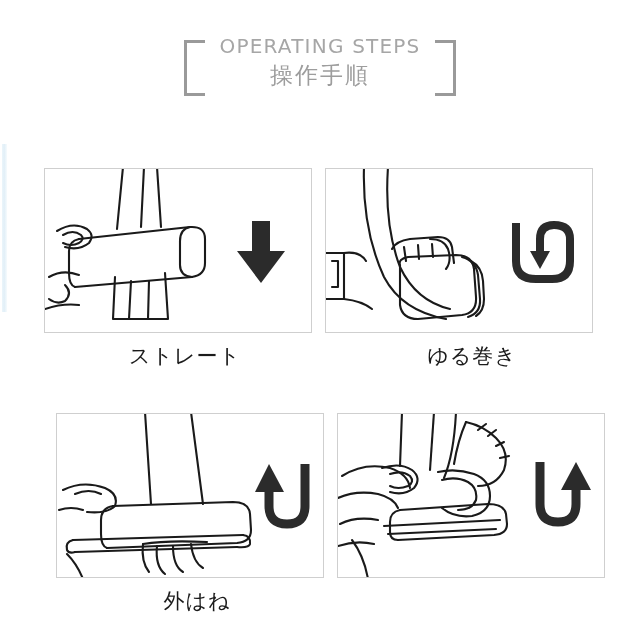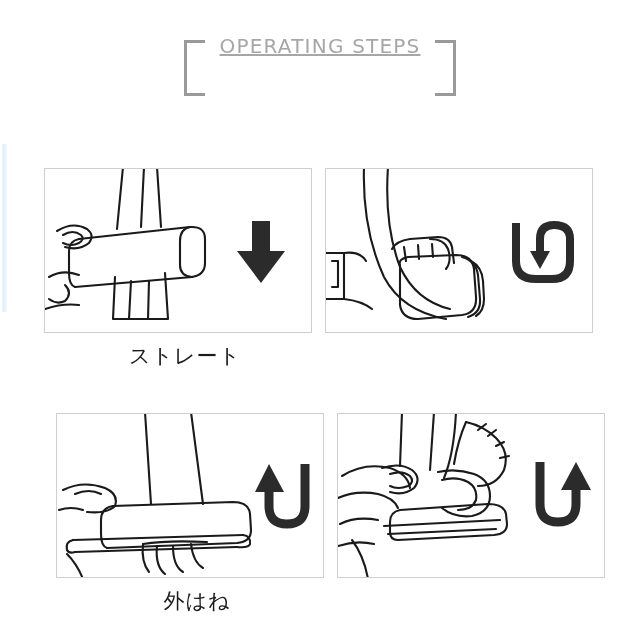--- a/index.html
+++ b/index.html
@@ -60,21 +60,20 @@
     position: absolute;
     left: 0;
     top: 0;
     width: 236px;
     text-align: center;
     font-size: 20px;
     letter-spacing: 1.2px;
     color: #a6a6a6;
     font-weight: 400;
     white-space: nowrap;
-    text-decoration: underline;
   }
   .title-jp {
     position: absolute;
     left: 0;
     top: 26px;
     width: 236px;
     text-align: center;
     font-size: 23px;
     letter-spacing: 2px;
     color: #9d9d9d;
@@ -129,20 +128,21 @@
 </head>
 <body>
 
 <div class="edge-strip"></div>
 
 <div class="header">
   <div class="header-inner">
     <div class="bracket bracket-left"></div>
     <div class="bracket bracket-right"></div>
     <div class="title-en">OPERATING STEPS</div>
+    <div class="title-jp">操作手順</div>
   </div>
 </div>
 
 <div class="grid">
 
   <div class="row">
 
     <div class="cell">
       <div class="panel">
         <svg class="art" width="268" height="165" viewBox="0 0 268 165">
@@ -201,20 +201,21 @@
           </g>
         </svg>
 
         <svg class="arrow" style="left:180px; top:48px;" width="74" height="72" viewBox="0 0 74 72">
           <g fill="none" stroke="#2b2b2b" stroke-width="8" stroke-linecap="butt">
             <path d="M10 6 L10 44 Q10 62 30 62 L46 62 Q64 62 64 44 L64 22 Q64 8 48 8 Q34 8 34 22 L34 36"></path>
           </g>
           <path d="M24 34 H44 L34 52 Z" fill="#2b2b2b"></path>
         </svg>
       </div>
+      <div class="caption cap-right">ゆる巻き</div>
     </div>
   </div>
 
   <div class="row">
 
     <div class="cell">
       <div class="panel">
         <svg class="art" width="268" height="165" viewBox="0 0 268 165">
           <g fill="none" stroke="#1a1a1a" stroke-width="2.1" stroke-linejoin="round" stroke-linecap="round">
 

